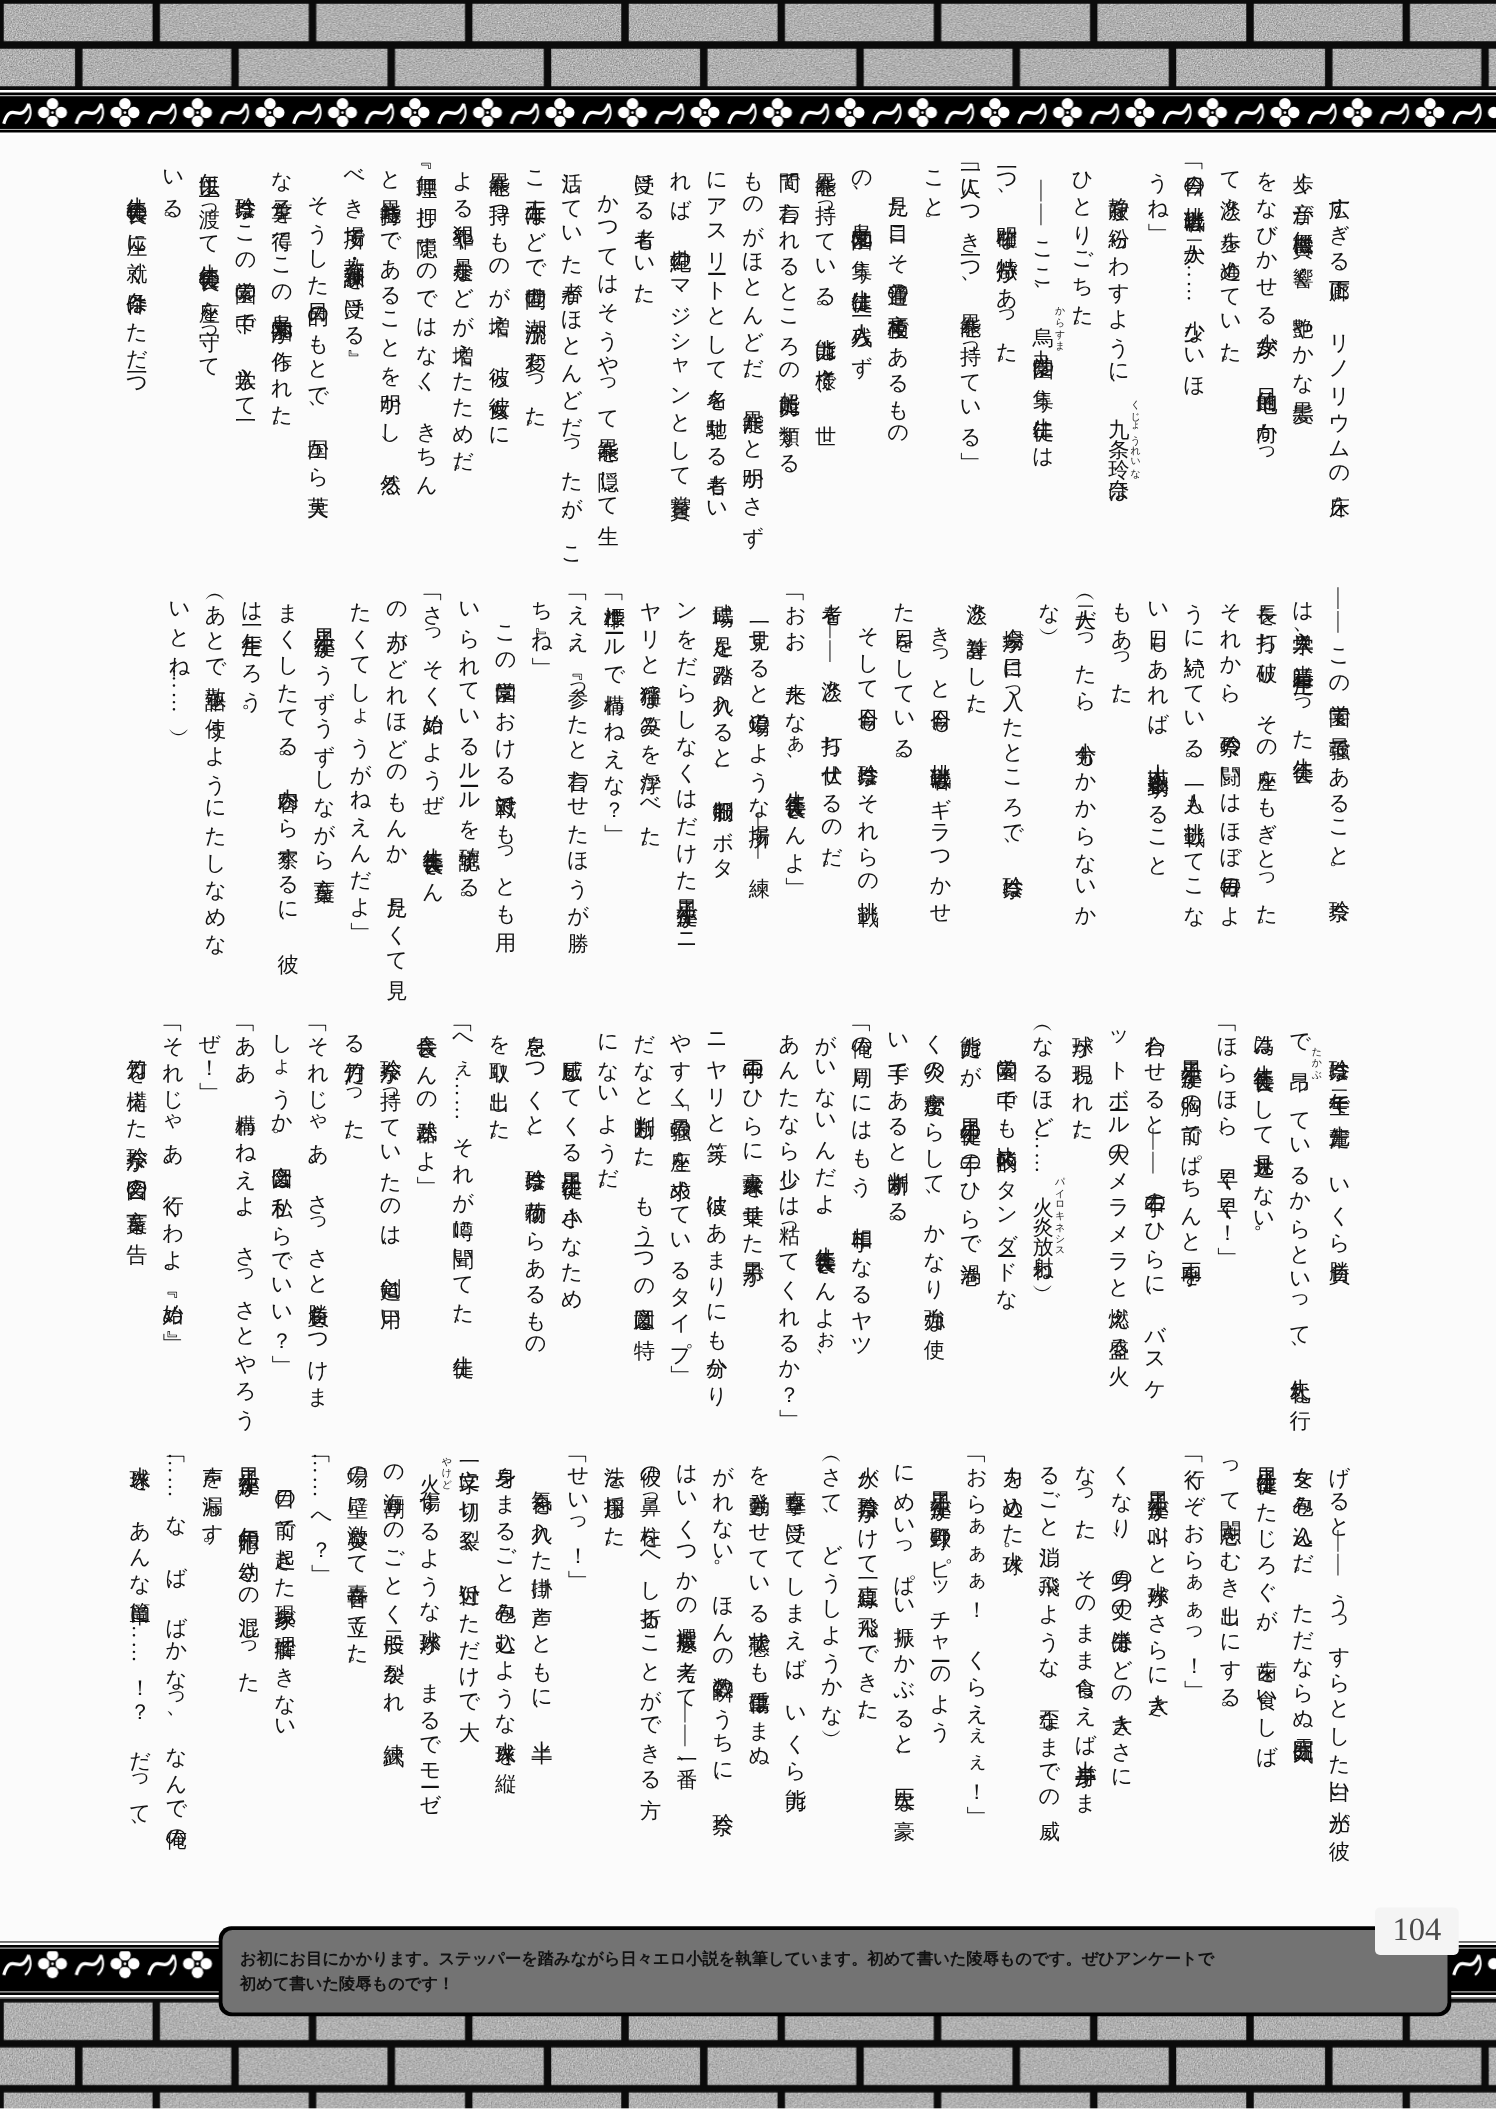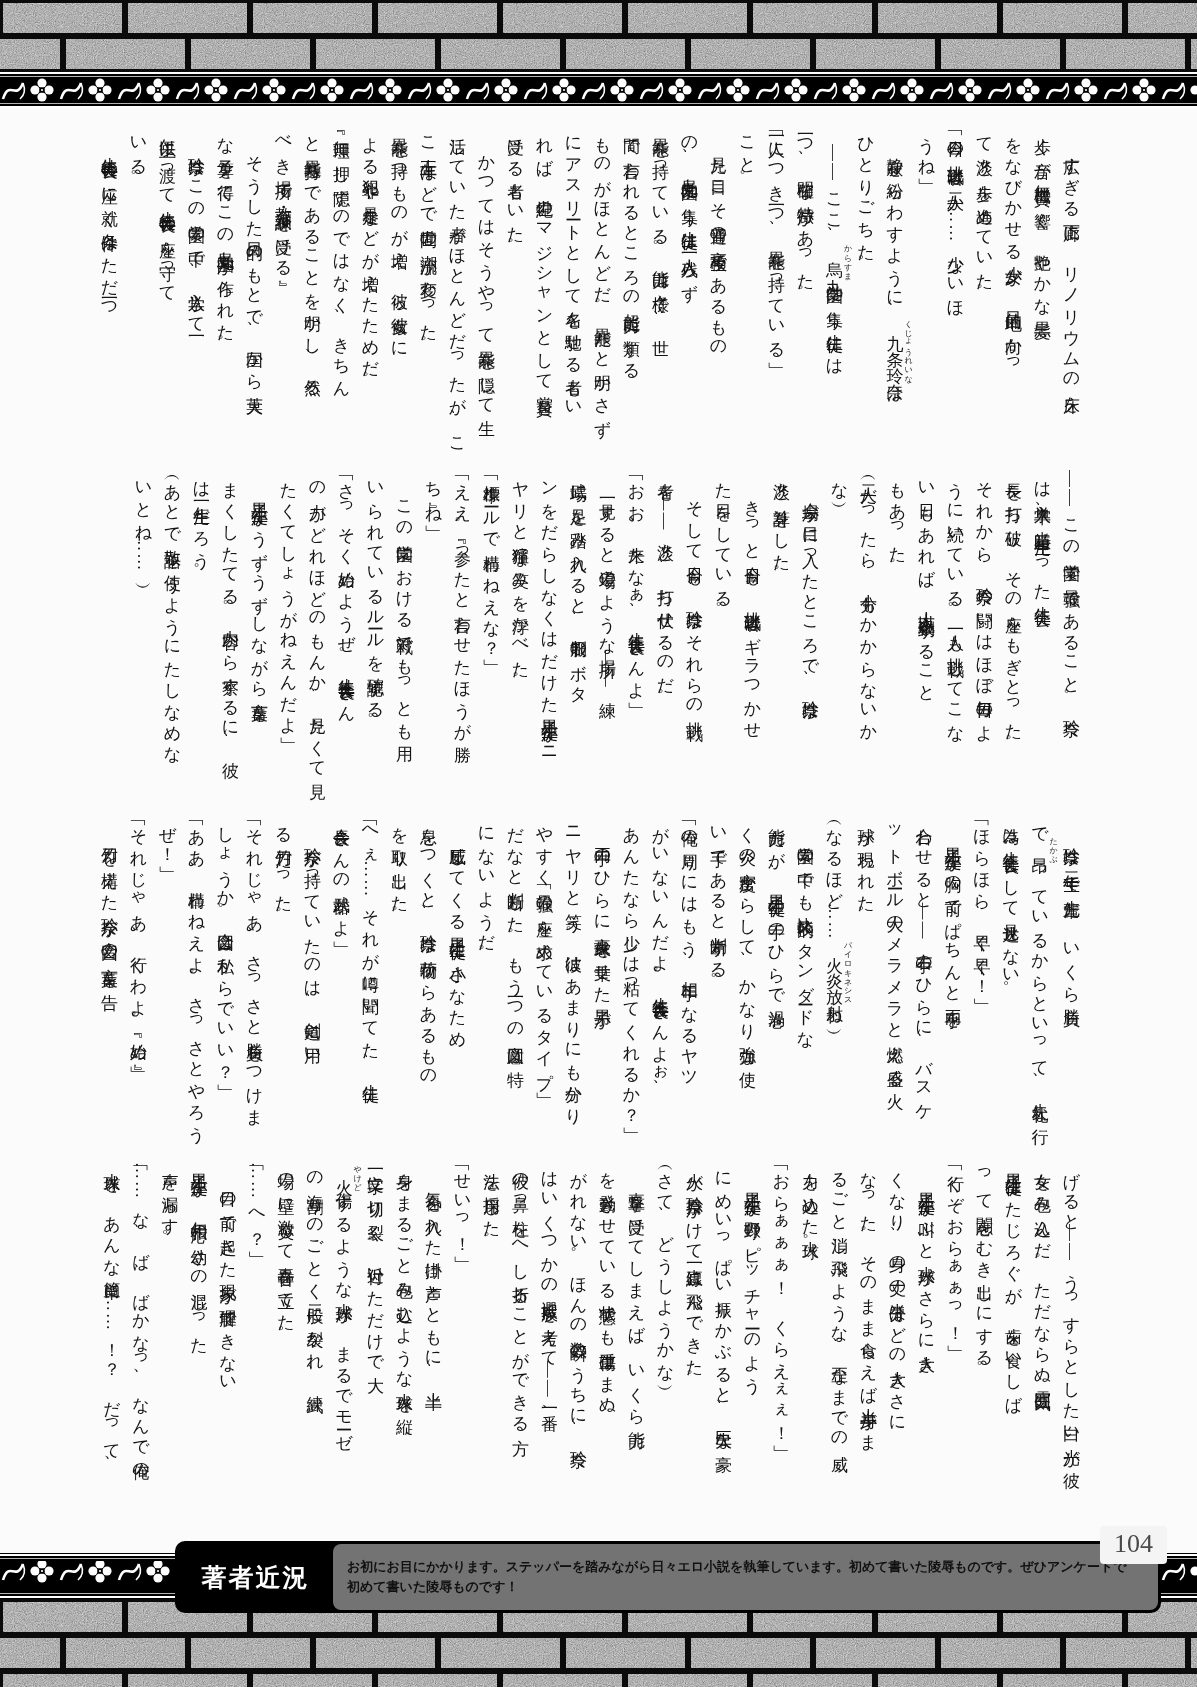--- a/index.html
+++ b/index.html
@@ -216,21 +216,20 @@
       <p>　目の前で起きた現象が理解できない</p>
       <p>男子生徒が、年相応の幼さの混じった</p>
       <p>声を漏らす。</p>
       <p>「……な、ば、ばかなっ、なんで俺の</p>
       <p>火球を、あんな簡単に……！？　だって、</p>
     </div>
 
   <div class="page-num">104</div>
 
   <div class="author-box">
-    <div class="author-label">著者近況</div>
     <div class="author-bubble">
         <div>お初にお目にかかります。ステッパーを踏みながら日々エロ小説を執筆しています。初めて書いた陵辱ものです。ぜひアンケートで</div>
         <div>初めて書いた陵辱ものです！</div>
       </div>
   </div>
 
   <svg class="texture" style="top:1553px;height:46px;" width="1197" height="46" xmlns="http://www.w3.org/2000/svg">
     <rect width="1197" height="46" fill="#000"></rect>
     <rect y="1" width="1197" height="2" fill="#fff"></rect>
     <rect y="5" width="1197" height="1" fill="#fff" opacity="0.7"></rect>

